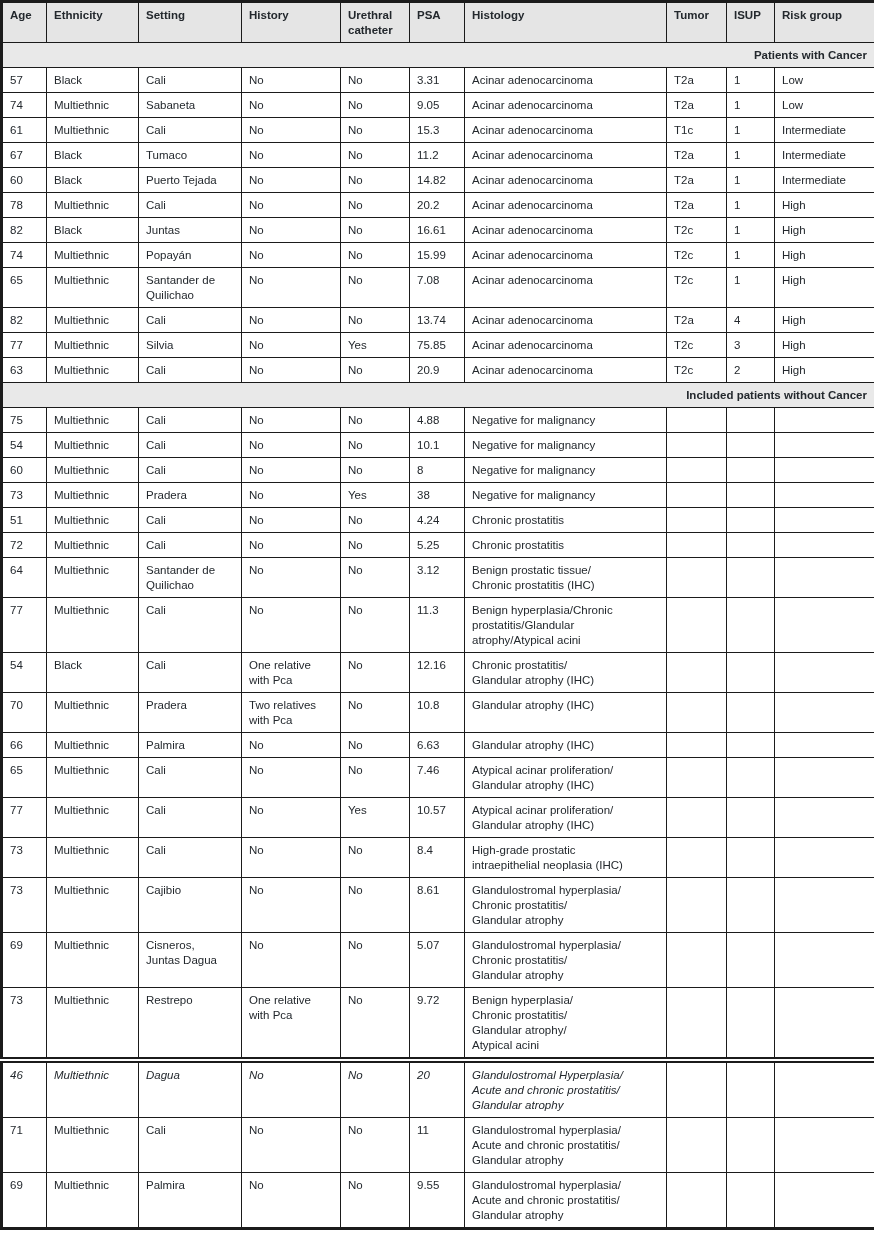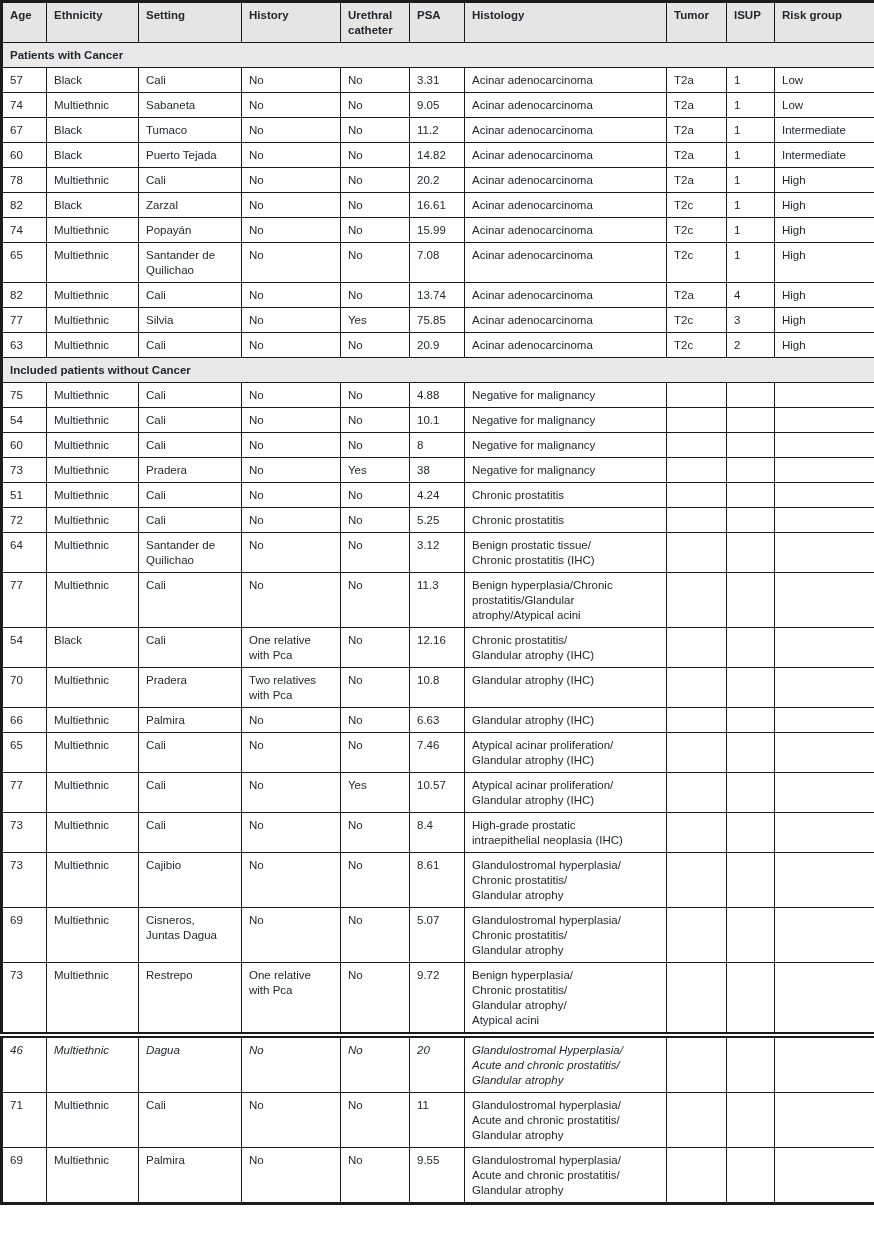--- a/index.html
+++ b/index.html
@@ -30,20 +30,21 @@
     overflow: hidden;
   }
   table.patients thead th {
     background: #e5e5e5;
     font-weight: 700;
   }
   table.patients td.section-title {
     background: #e9e9e9;
     font-weight: 700;
     padding-top: 5px;
+    text-align: right;
   }
   table.patients tr.divider > td {
     border-top: 6px double #1b1b1b;
     font-style: italic;
   }
   
   col.col-age              { width: 45px;  }
   col.col-ethnicity        { width: 92px;  }
   col.col-setting          { width: 103px; }
   col.col-history          { width: 99px;  }
@@ -107,20 +108,32 @@
           <td>Sabaneta</td>
           <td>No</td>
           <td>No</td>
           <td>9.05</td>
           <td>Acinar adenocarcinoma</td>
           <td>T2a</td>
           <td>1</td>
           <td>Low</td>
         </tr>
         <tr>
+          <td>61</td>
+          <td>Multiethnic</td>
+          <td>Cali</td>
+          <td>No</td>
+          <td>No</td>
+          <td>15.3</td>
+          <td>Acinar adenocarcinoma</td>
+          <td>T1c</td>
+          <td>1</td>
+          <td>Intermediate</td>
+        </tr>
+        <tr>
           <td>67</td>
           <td>Black</td>
           <td>Tumaco</td>
           <td>No</td>
           <td>No</td>
           <td>11.2</td>
           <td>Acinar adenocarcinoma</td>
           <td>T2a</td>
           <td>1</td>
           <td>Intermediate</td>
@@ -145,21 +158,21 @@
           <td>No</td>
           <td>20.2</td>
           <td>Acinar adenocarcinoma</td>
           <td>T2a</td>
           <td>1</td>
           <td>High</td>
         </tr>
         <tr>
           <td>82</td>
           <td>Black</td>
-          <td>Zarzal</td>
+          <td>Juntas</td>
           <td>No</td>
           <td>No</td>
           <td>16.61</td>
           <td>Acinar adenocarcinoma</td>
           <td>T2c</td>
           <td>1</td>
           <td>High</td>
         </tr>
         <tr>
           <td>74</td>

